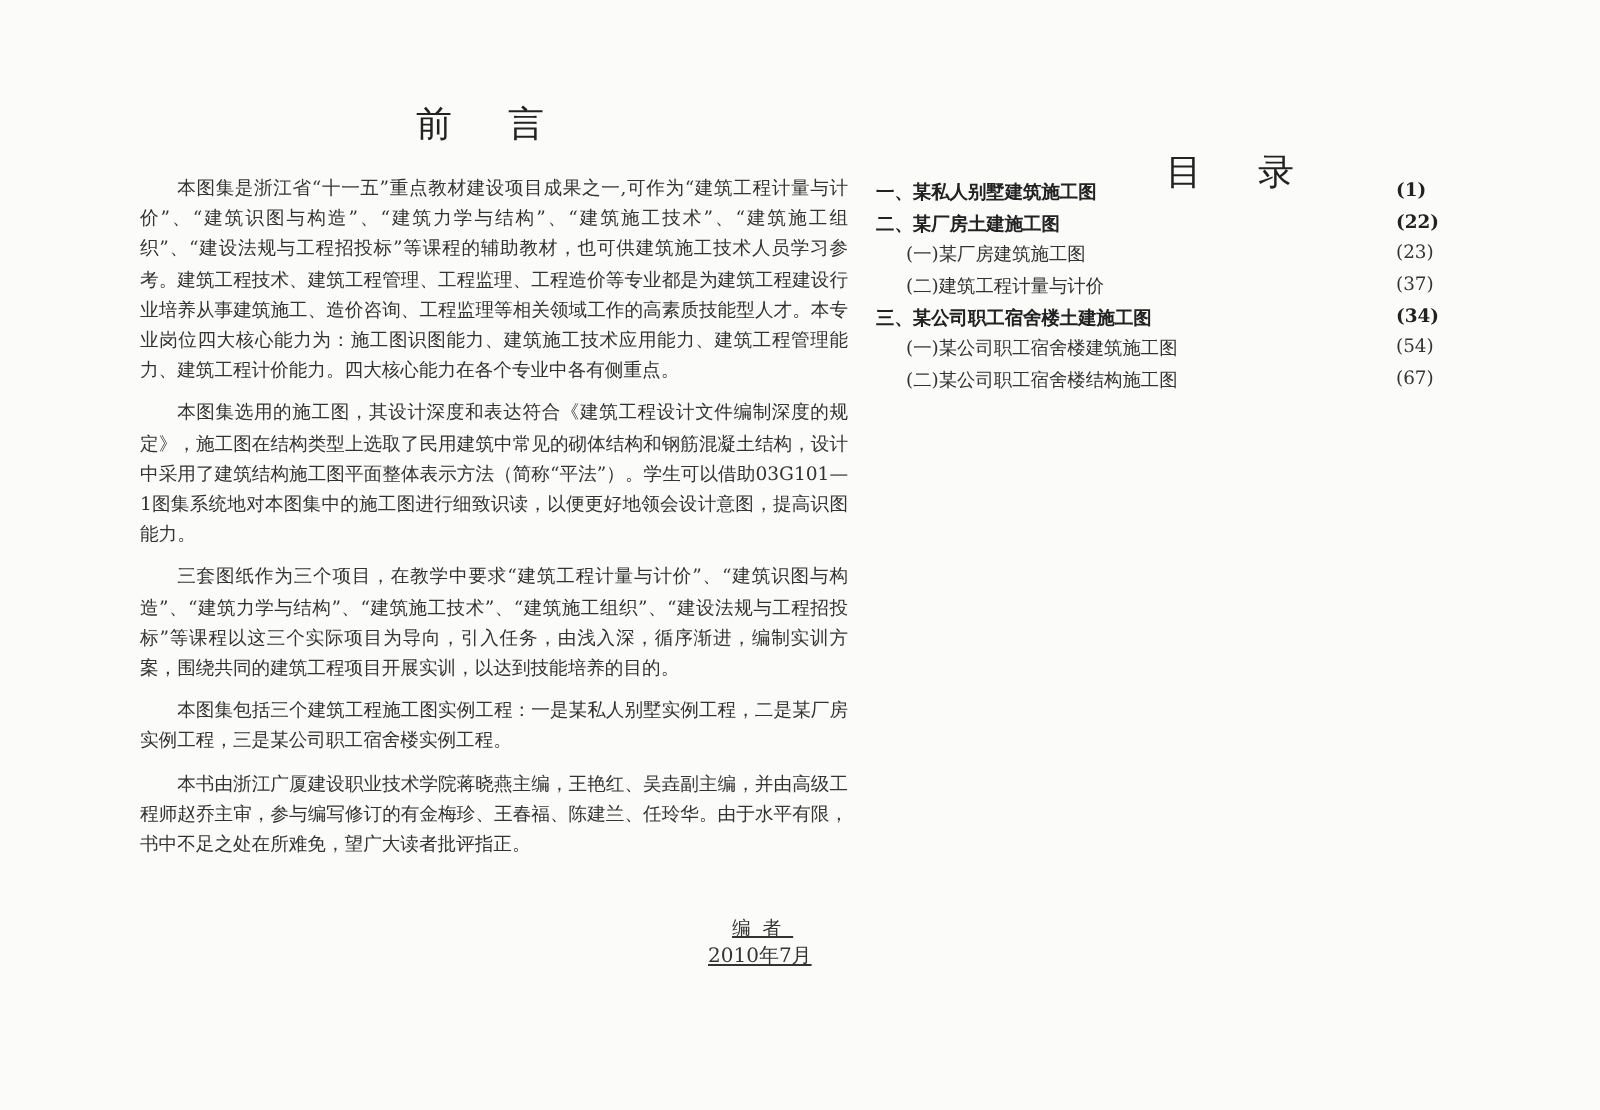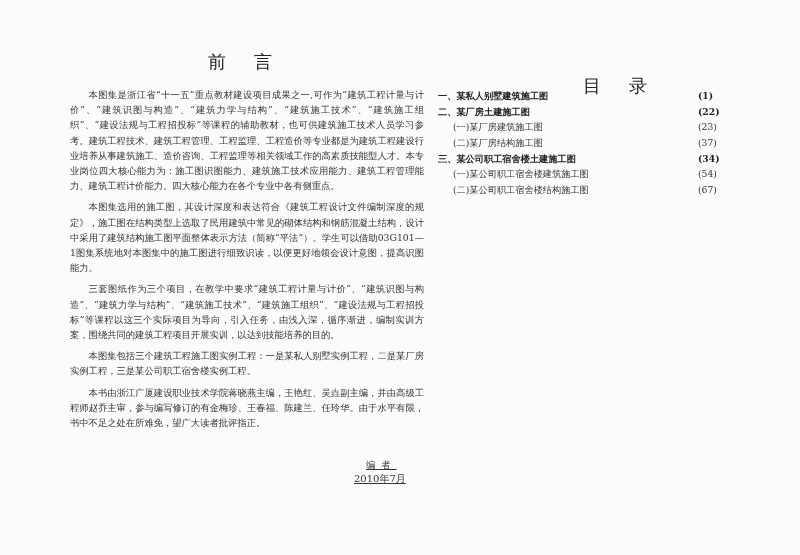--- a/index.html
+++ b/index.html
@@ -79,21 +79,21 @@
     </div>
     <div class="toc-row level-1">
       <span class="toc-label">二、某厂房土建施工图</span>
       <span class="toc-page">(22)</span>
     </div>
     <div class="toc-row level-2">
       <span class="toc-label">(一)某厂房建筑施工图</span>
       <span class="toc-page">(23)</span>
     </div>
     <div class="toc-row level-2">
-      <span class="toc-label">(二)某厂房结构施工图</span>
+      <span class="toc-label">(二)建筑工程计量与计价</span>
       <span class="toc-page">(37)</span>
     </div>
     <div class="toc-row level-1">
       <span class="toc-label">三、某公司职工宿舍楼土建施工图</span>
       <span class="toc-page">(34)</span>
     </div>
     <div class="toc-row level-2">
       <span class="toc-label">(一)某公司职工宿舍楼建筑施工图</span>
       <span class="toc-page">(54)</span>
     </div>

